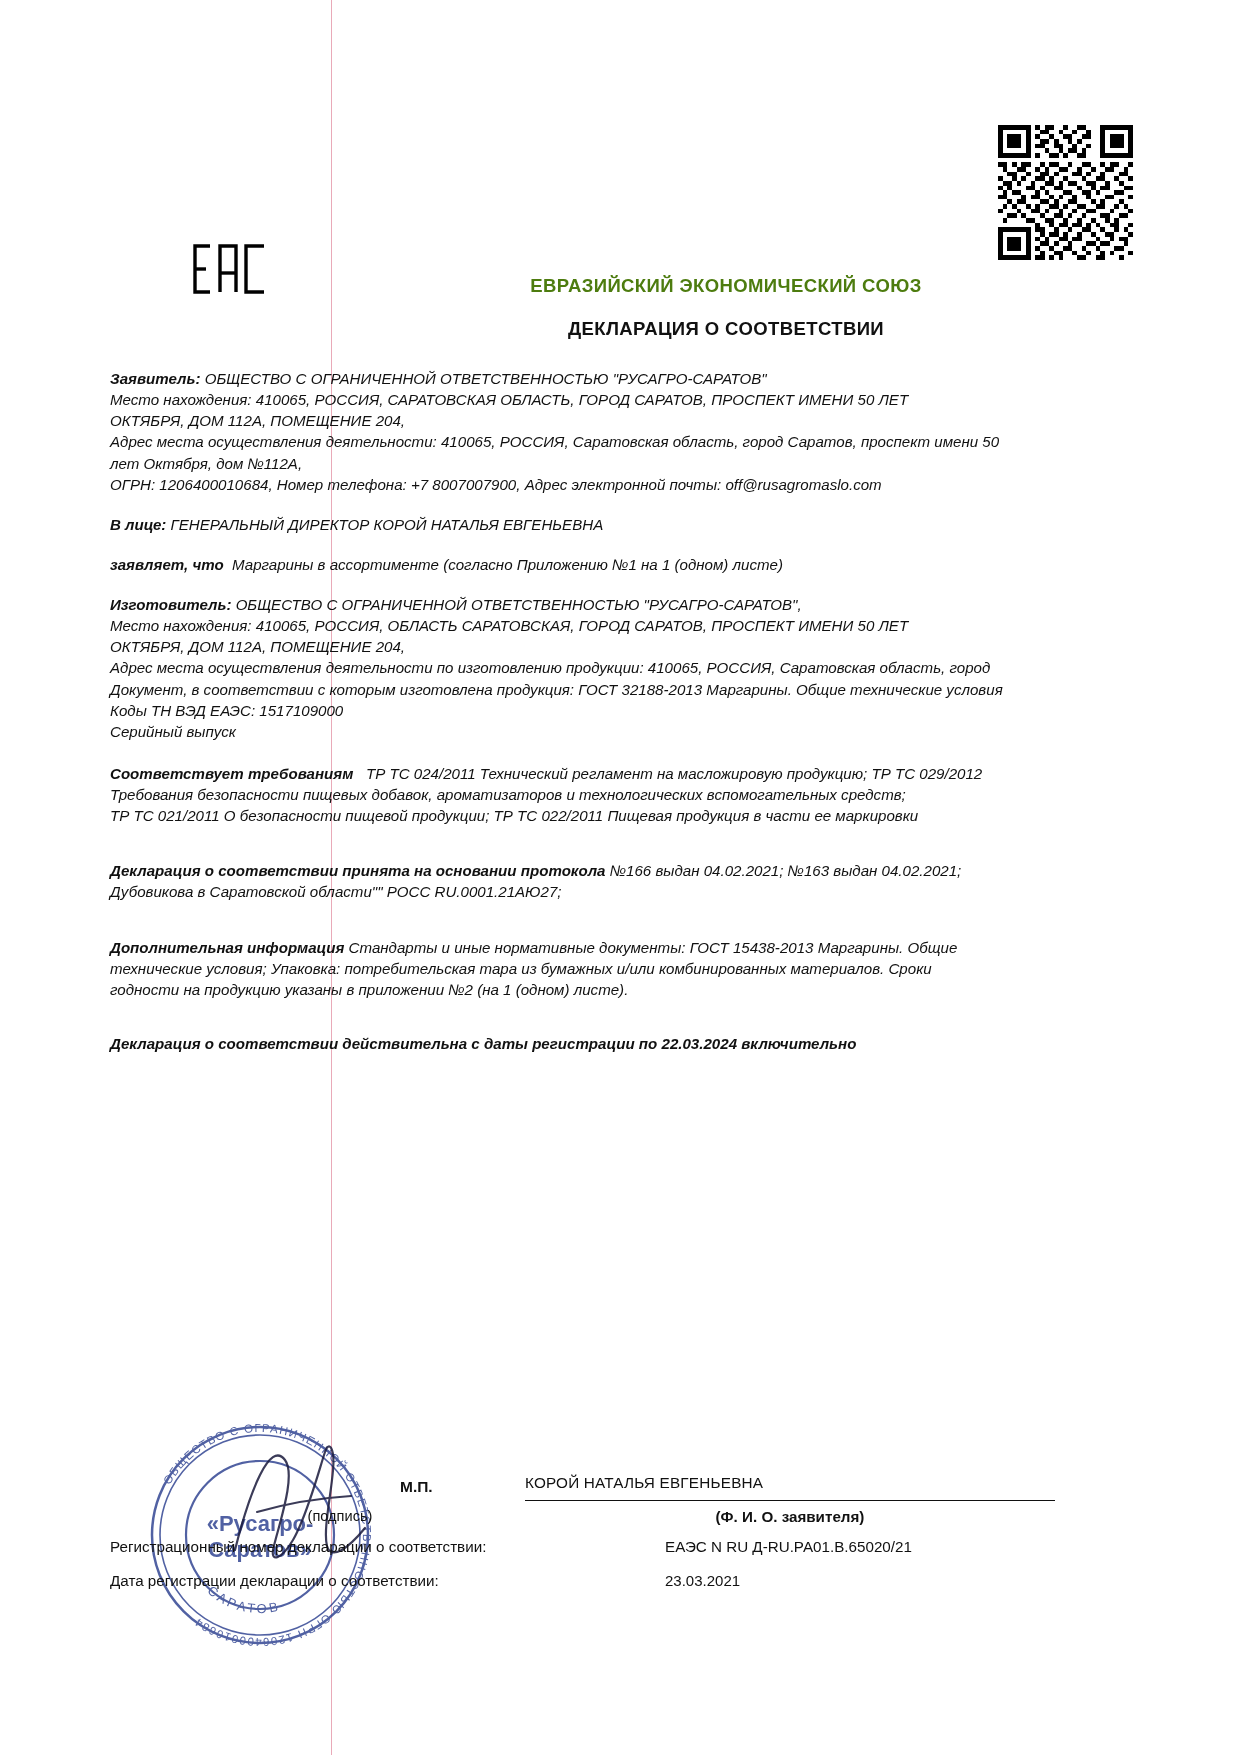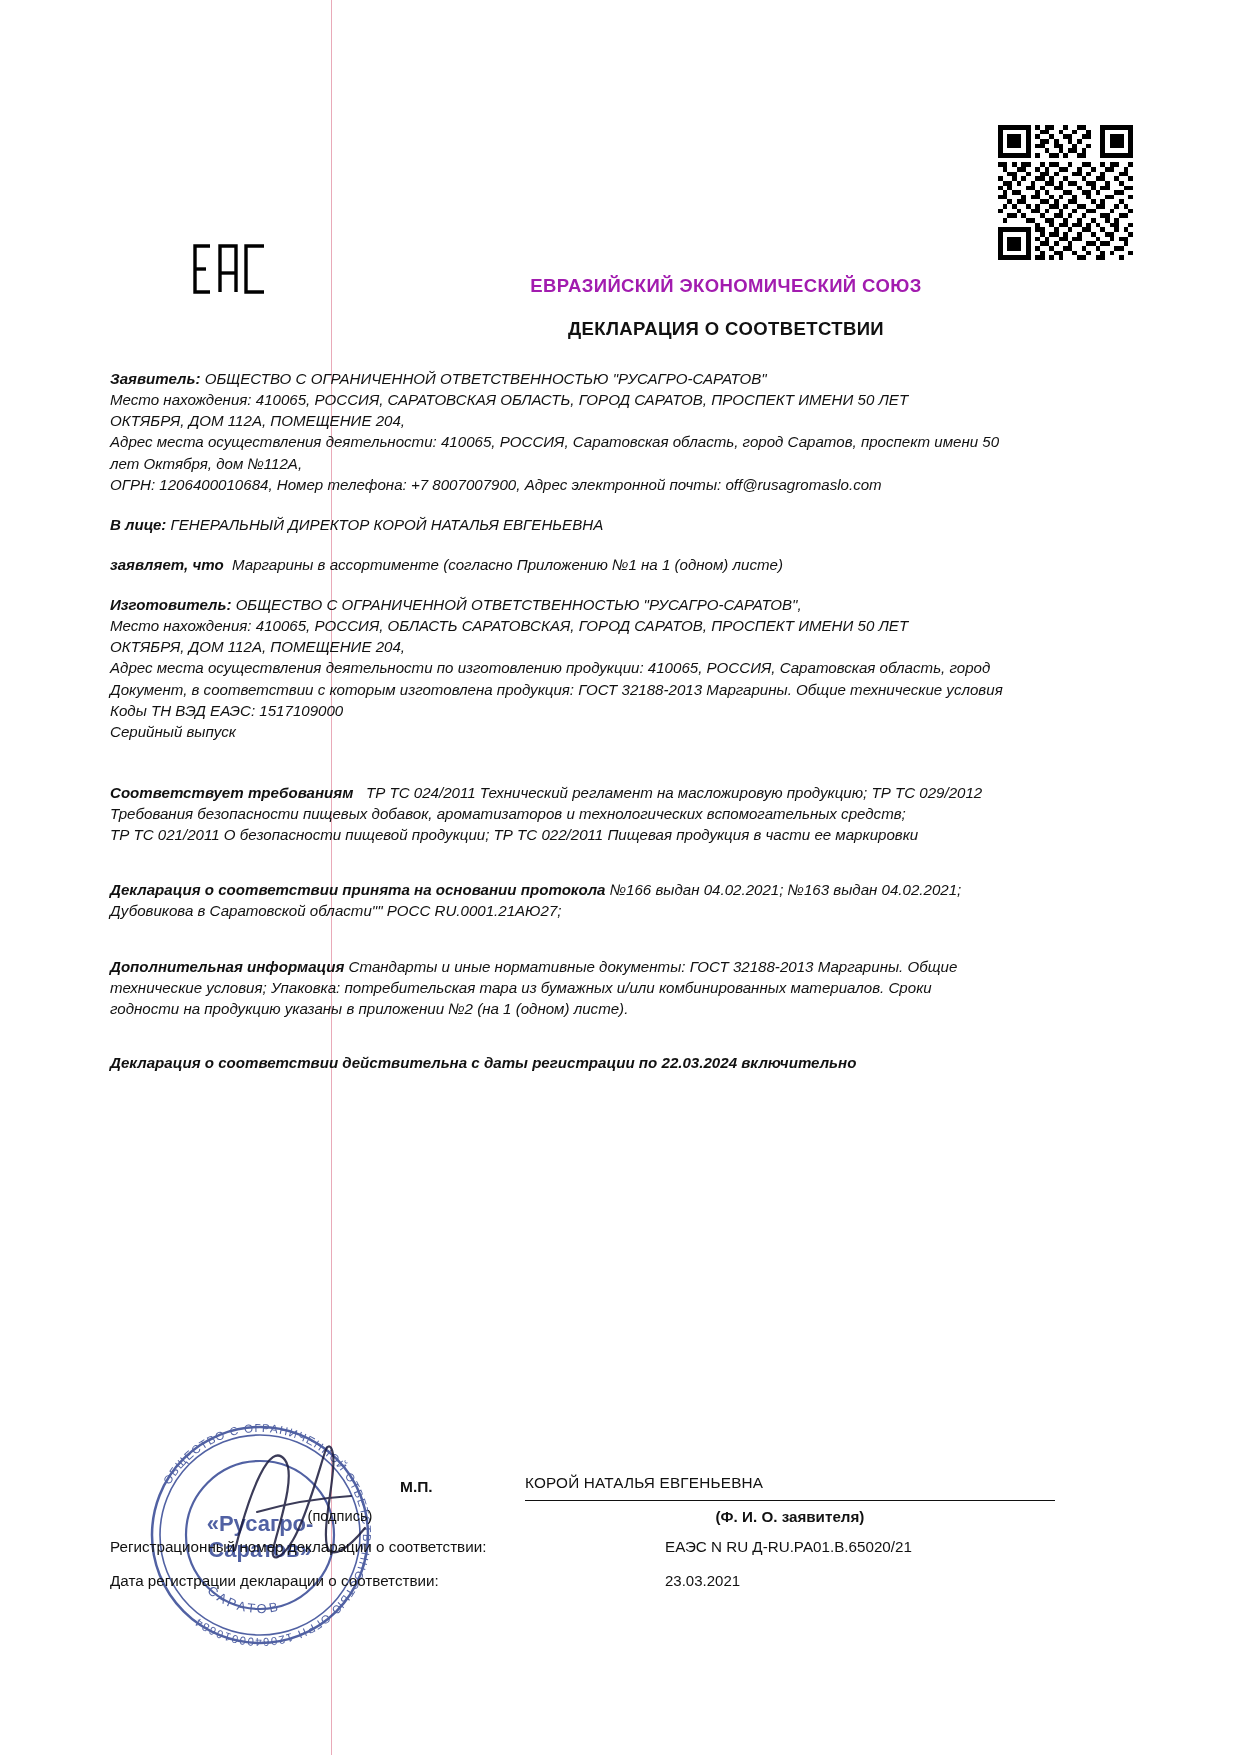--- a/index.html
+++ b/index.html
@@ -47,21 +47,21 @@
     position: absolute;
     left: 331px;
     top: 275px;
     width: 790px;
     text-align: center;
   }
   .h1 {
     font-size: 18.5px;
     font-weight: bold;
     letter-spacing: 0.4px;
-    color: #a21caf;
+    color: #4d7c0f;
   }
   .h2 {
     font-size: 18.5px;
     font-weight: bold;
     letter-spacing: 0.4px;
     color: #111;
     margin-top: 21px;
   }
   .body-area {
     position: absolute;
@@ -69,21 +69,21 @@
     top: 368px;
     width: 1010px;
   }
   .block {
     margin-bottom: 0px;
     font-size: 15.1px;
     line-height: 1.40;
     font-style: italic;
   }
   .block.spaced { margin-top: 19px; }
-  .block.spaced-lg { margin-top: 40px; }
+  .block.spaced-lg { margin-top: 21px; }
   .lbl { font-weight: bold; }
   .sig-area {
     position: absolute;
     left: 110px;
     top: 1430px;
     width: 1010px;
     font-size: 15.1px;
   }
   .mp {
     position: absolute;
@@ -455,21 +455,21 @@
     </div>
 
     <div class="block spaced-lg" style="margin-top:34px">
       <div><span class="lbl">Декларация о соответствии принята на основании протокола</span>
         <span>№166 выдан 04.02.2021; №163 выдан 04.02.2021;</span></div>
       <div>Дубовикова в Саратовской области"" РОСС RU.0001.21АЮ27;</div>
     </div>
 
     <div class="block spaced-lg" style="margin-top:34px">
       <div><span class="lbl">Дополнительная информация</span>
-        <span>Стандарты и иные нормативные документы: ГОСТ 32188-2013  Маргарины. Общие</span></div>
+        <span>Стандарты и иные нормативные документы: ГОСТ 15438-2013  Маргарины. Общие</span></div>
       <div>технические условия; Упаковка: потребительская тара из бумажных и/или комбинированных материалов. Сроки</div>
       <div>годности на продукцию указаны в приложении №2 (на 1 (одном) листе).</div>
     </div>
 
     <div class="block spaced-lg" style="margin-top:33px">
       <span class="lbl">Декларация о соответствии действительна с даты регистрации по</span>
       <span class="lbl">22.03.2024</span>
       <span class="lbl">включительно</span>
     </div>
 

